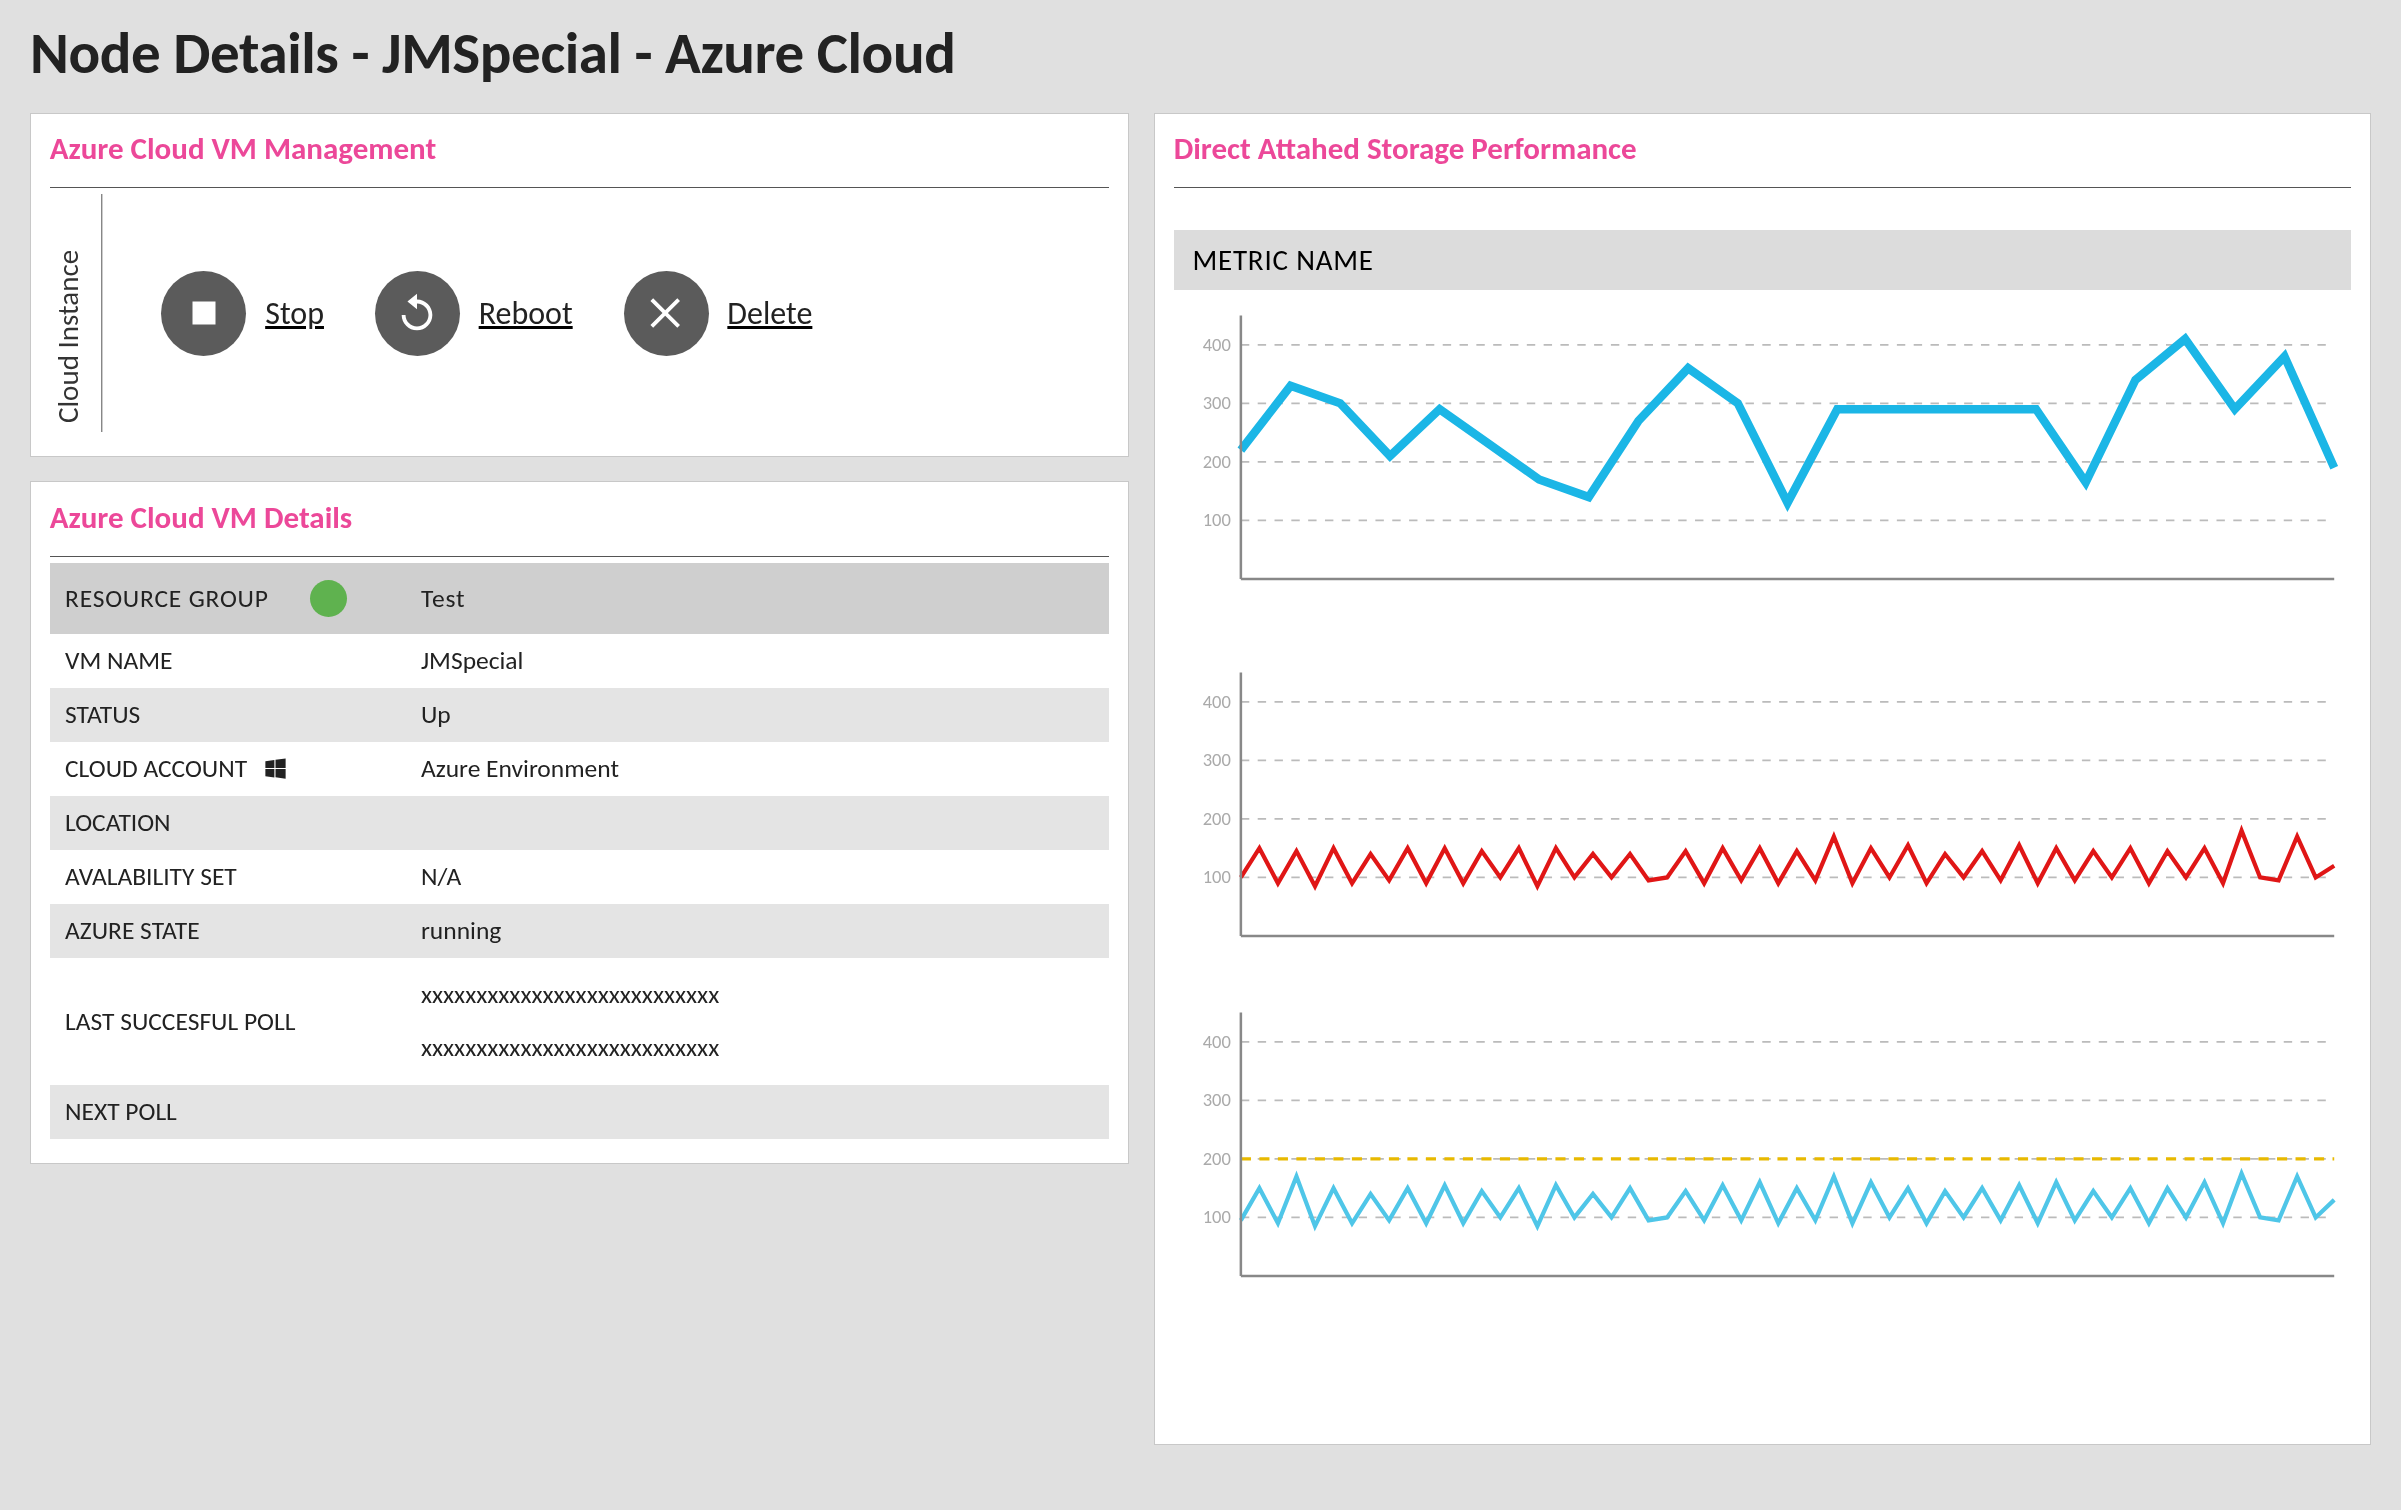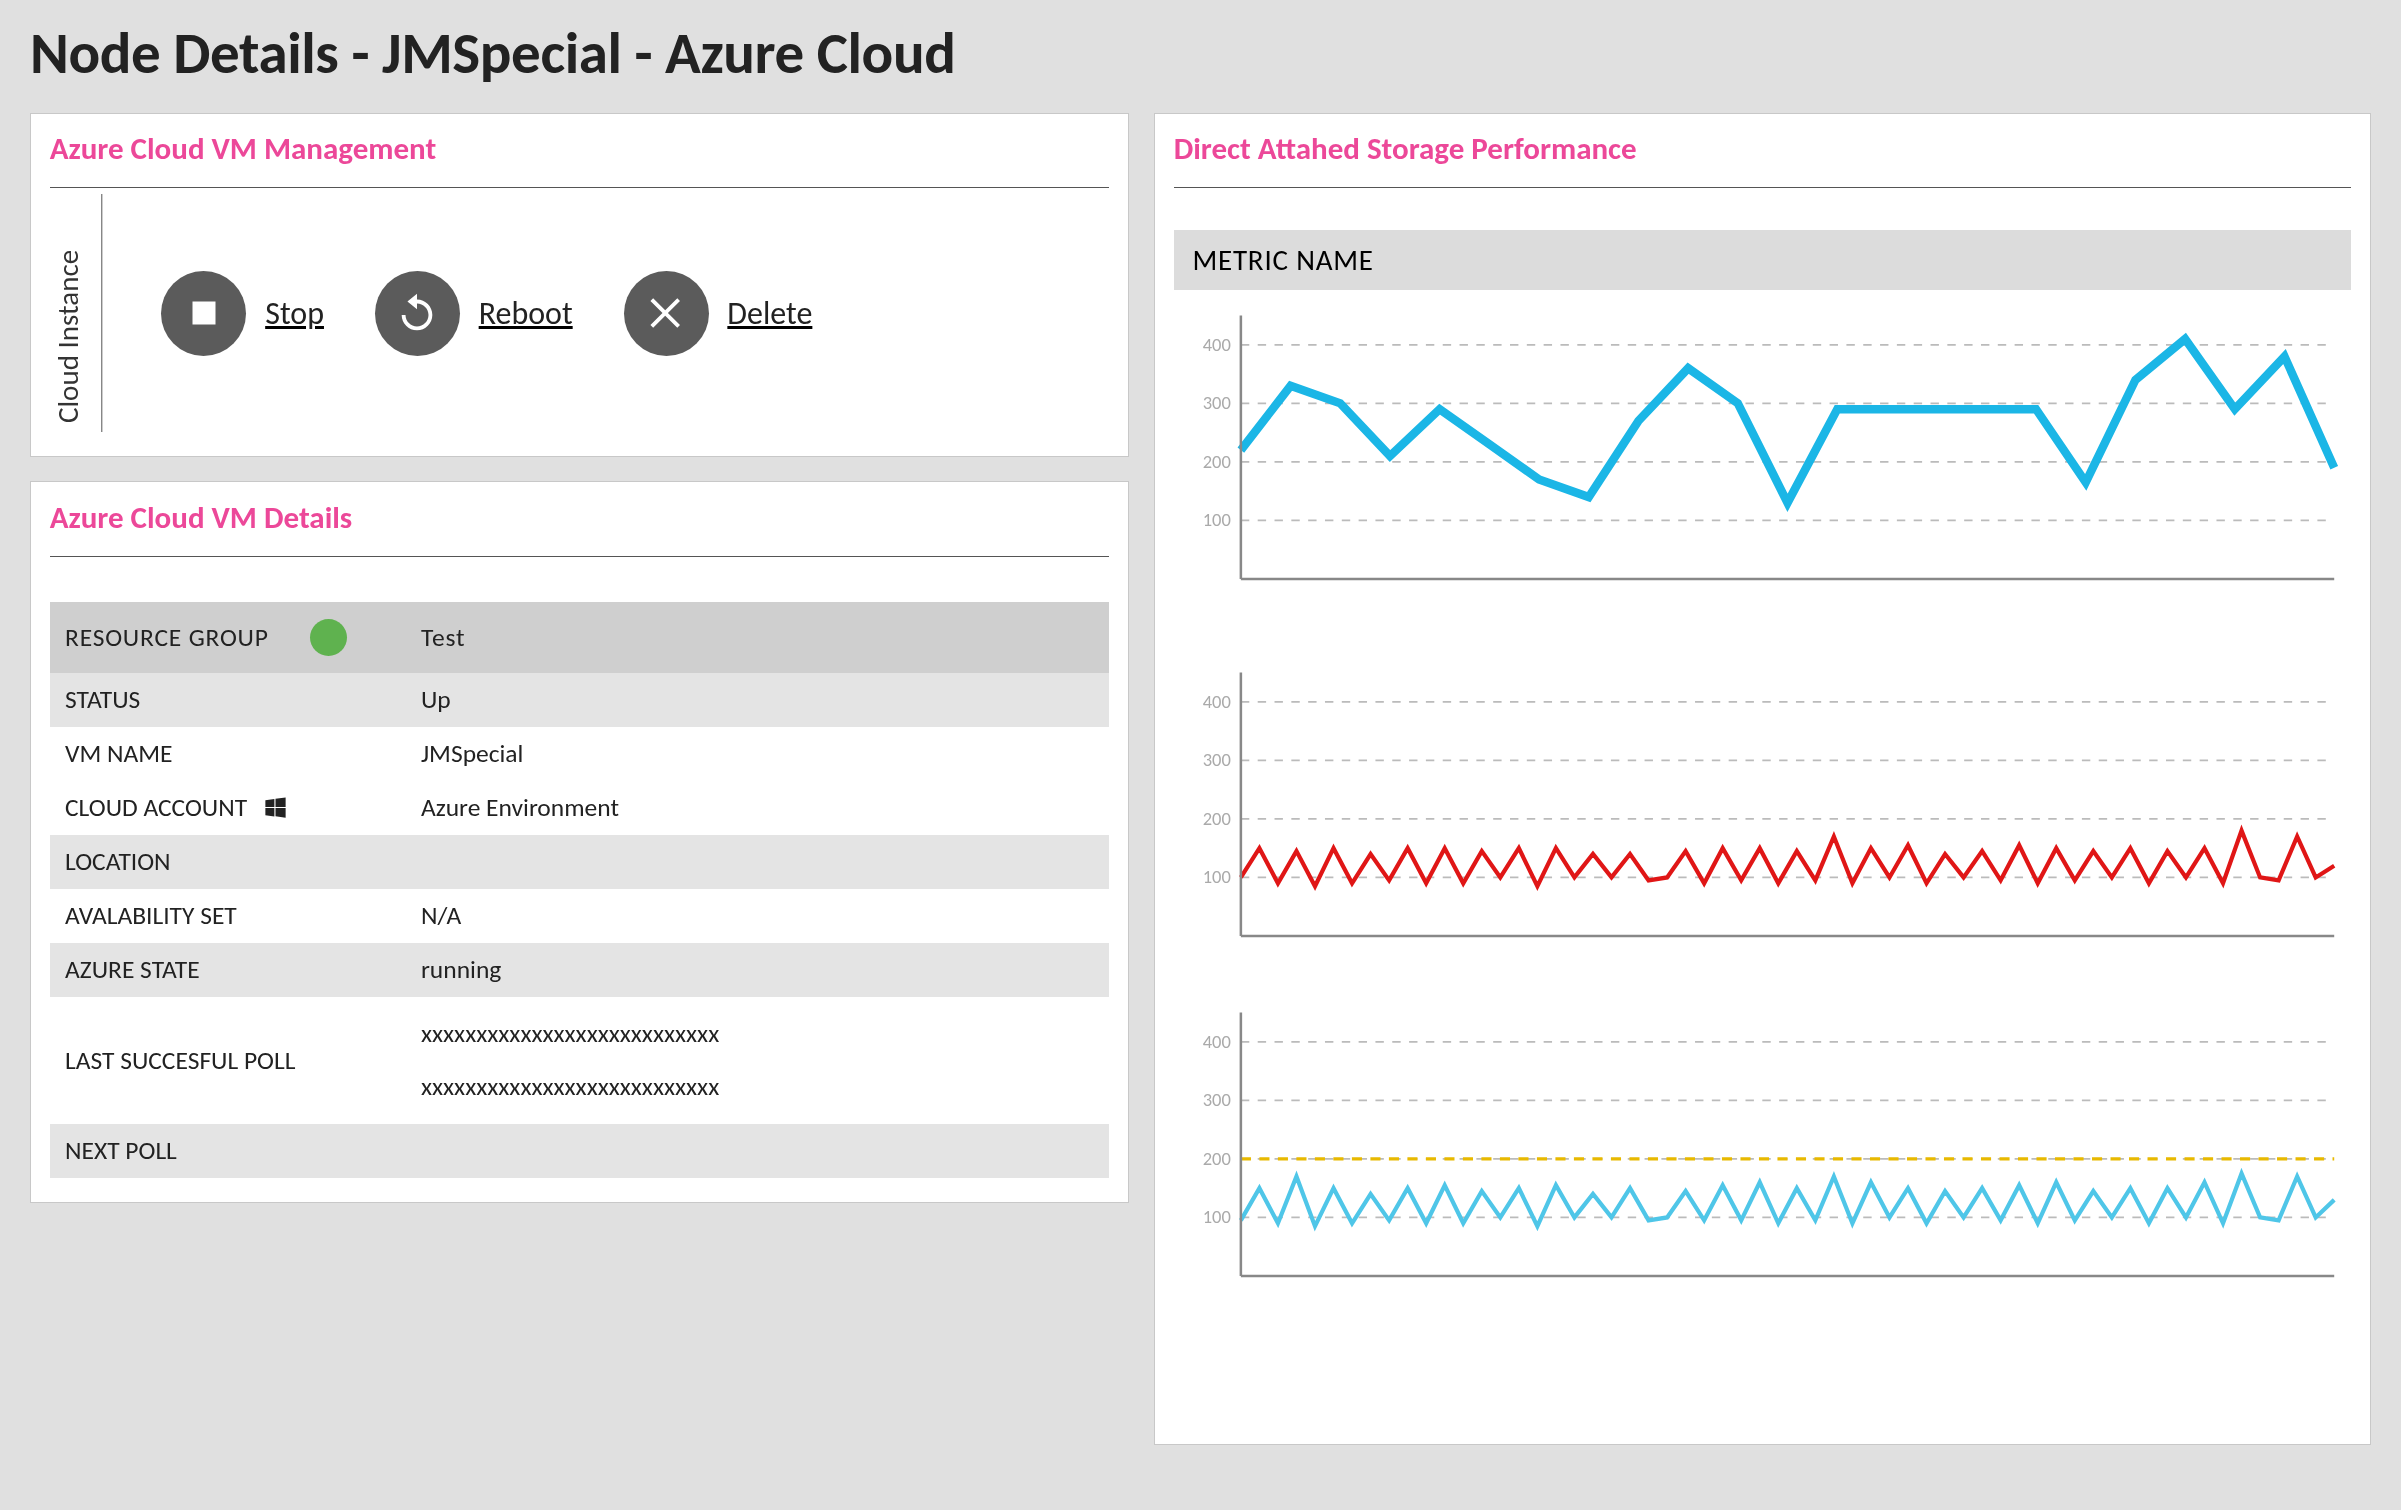--- a/index.html
+++ b/index.html
@@ -63,21 +63,21 @@
   .icon-circle svg { width: 46px; height: 46px; fill: #fff; }
 
   
   .details-rows { display:flex; flex-direction:column; }
   .drow {
     display:flex; align-items:center;
     min-height: 54px;
     padding: 8.5px 15.3px;
     font-size: 25.5px;
   }
-  .drow.header { background:#cfcfcf; font-weight:400; letter-spacing:0.8px;margin-top:39px; }
+  .drow.header { background:#cfcfcf; font-weight:400; letter-spacing:0.8px; }
   .drow.alt { background:#e4e4e4; }
   .drow.plain { background:#fff; }
   .drow .label { flex: 0 0 356px; color:#222; display:flex; align-items:center; gap:15.3px;}
   .drow .value { flex: 1; color:#222; }
   .drow.tall { min-height: 127px; }
   .drow.tall .value { display:flex; flex-direction:column; gap:22px; }
   .status-dot {
     width: 37px; height:37px; border-radius:50%; background:#5fb24f;
     display:inline-block; margin-left: 25.5px;
   }
@@ -147,28 +147,28 @@
       <div class="details-rows">
 
         <div class="drow header" style="height:71px">
           <div class="label">
             <span>RESOURCE GROUP</span>
             <span class="status-dot"></span>
           </div>
           <div class="value">Test</div>
         </div>
 
-        <div class="drow alt">
-          <div class="label">STATUS</div>
-          <div class="value">Up</div>
-        </div>
-
         <div class="drow plain">
           <div class="label">VM NAME</div>
           <div class="value">JMSpecial</div>
+        </div>
+
+        <div class="drow alt">
+          <div class="label">STATUS</div>
+          <div class="value">Up</div>
         </div>
 
         <div class="drow plain">
           <div class="label">
             <span>CLOUD ACCOUNT</span>
             <span class="win-icon">
               <svg viewBox="0 0 24 24" width="27" height="27">
                   <path fill="#222" d="M3 5.5 11 4.4v7.1H3zM12 4.26 21 3v8.5h-9zM3 12.5h8V20l-8-1.1zM12 12.5h9V21l-9-1.26z"></path>
                 </svg>
             </span>

